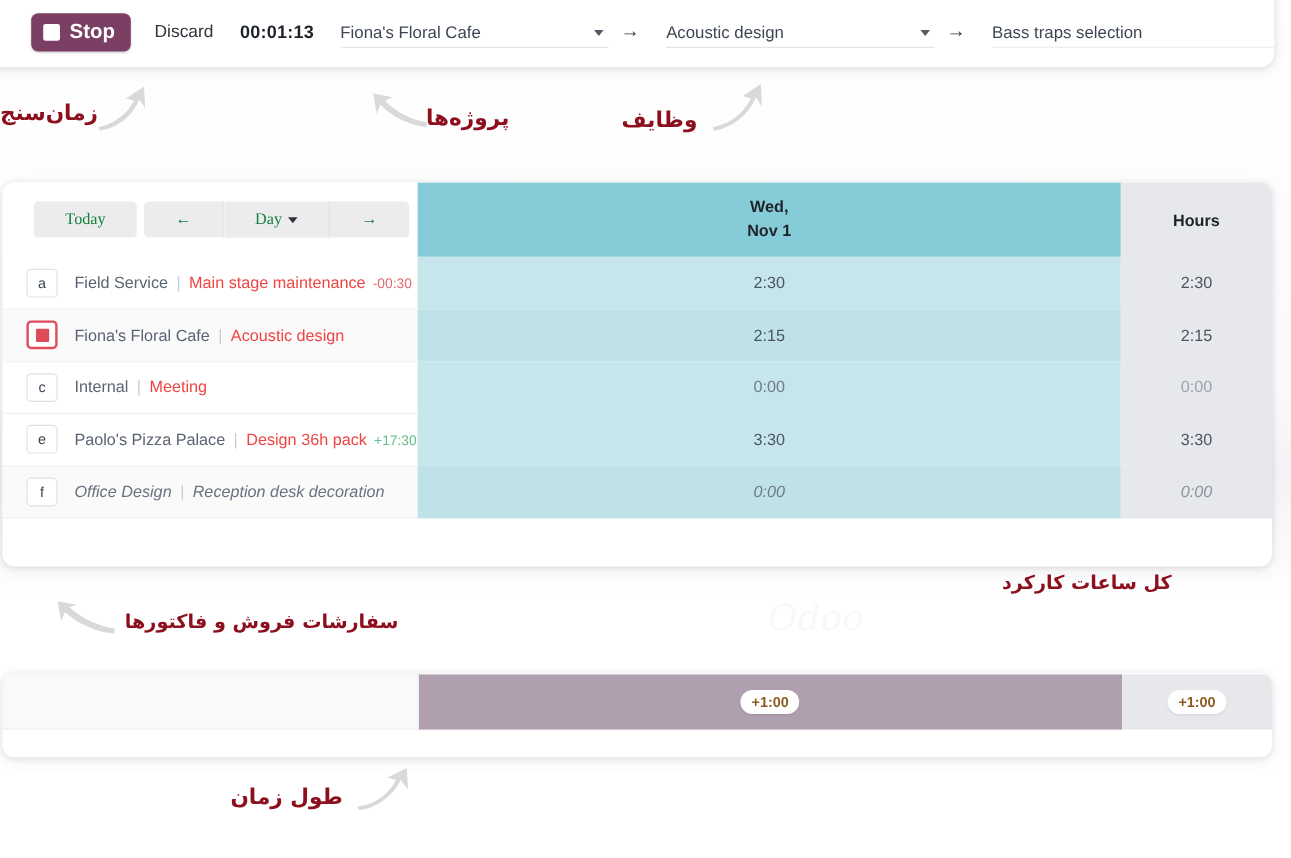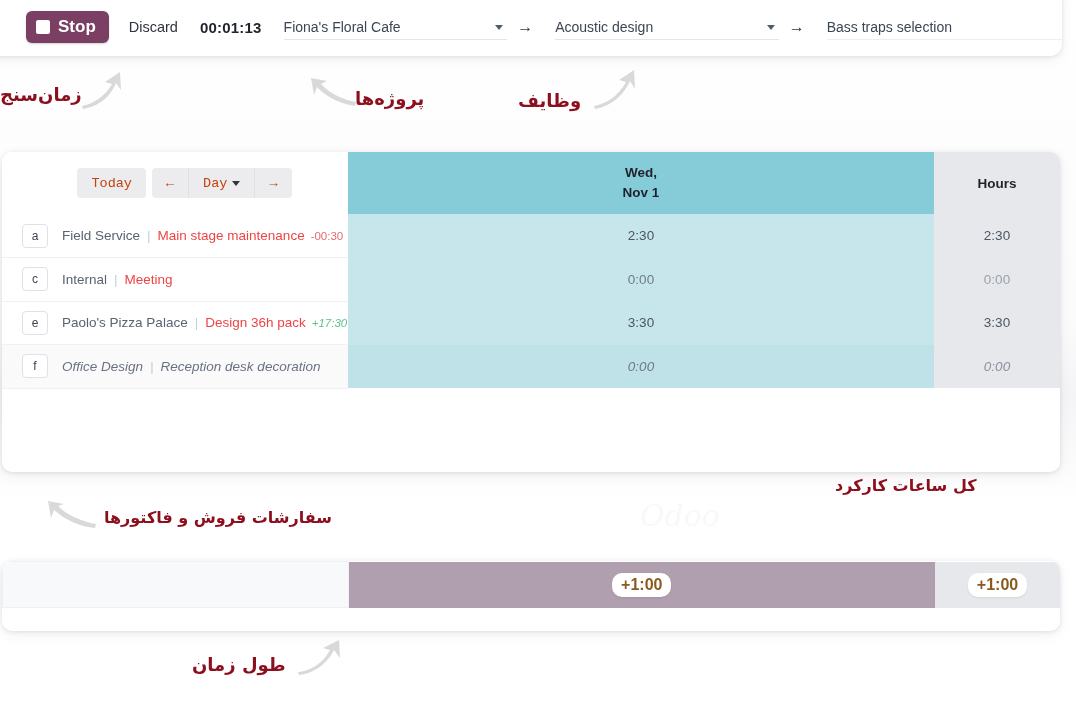--- a/index.html
+++ b/index.html
@@ -121,24 +121,24 @@
   .hdr-nav {
     background: #ffffff;
     height: 62px;
     vertical-align: middle;
     padding-left: 20px;
   }
   .navgroup { display: inline-flex; align-items: stretch; }
   .navbtn {
     background: #ececee;
     border: none;
-    color: #c2410c;
-    font-size: 13.5px;
-    font-family: Liberation Mono, monospace;
-    padding: 0 14px;
+    color: #15803d;
+    font-size: 13.5px;
+    font-family: Liberation Serif, serif;
+    padding: 0 26px;
     height: 30px;
     cursor: pointer;
     display: inline-flex; align-items: center; justify-content: center;
     border-radius: 4px;
   }
   .navbtn.today { margin-right: 6px; }
   .navgroup .seg { border-radius: 0; }
   .navgroup .seg.first { border-radius: 4px 0 0 4px; border-right: 1px solid #e0e0e3; }
   .navgroup .seg.mid { border-right: 1px solid #e0e0e3; gap: 5px; }
   .navgroup .seg.last { border-radius: 0 4px 4px 0; }
@@ -204,21 +204,21 @@
   .lbl {
     font-size: 13.5px;
     color: #5a6372;
     vertical-align: middle;
   }
   .lbl .sep { color: #c8ccd3; margin: 0 7px; }
   .lbl .task { color: #ef4444; }
   tr.italic .lbl, tr.italic .lbl .task { font-style: italic; color: #6a7280; }
   .delta { font-size: 11.5px; margin-left: 6px; }
   .delta.neg { color: #e26a70; }
-  .delta.pos { color: #63bf8a; font-style: italic; }
+  .delta.pos { color: #63bf8a; }
 
   .cell-day {
     text-align: center;
     font-size: 13.5px;
     color: #4b5563;
     height: 43.5px;
     vertical-align: middle;
     background: #c6e6ec;
   }
   tr.alt .cell-day { background: #bfe2e9; }
@@ -254,21 +254,21 @@
   .s-hrs {
     background: #e6e8ec;
     height: 46px;
     text-align: center;
     vertical-align: middle;
   }
   .pill {
     display: inline-block;
     background: #ffffff;
     color: #8a5a1e;
-    font-size: 16px;
+    font-size: 12px;
     font-weight: bold;
     padding: 3px 9px;
     border-radius: 10px;
     box-shadow: 0 1px 2px rgba(0,0,0,0.08);
   }
 
   
   .anno {
     position: absolute;
     color: #8d0f1e;
@@ -370,20 +370,27 @@
           </th>
           <th class="hdr-hrs">Hours</th>
         </tr>
       </thead>
       <tbody id="sheet-body">
           <tr>
             <td class="cell-name"><span class="rowbtn">a</span><span class="lbl"><span>Field Service</span><span class="sep">|</span><span class="task">Main stage maintenance</span><span class="delta neg">-00:30</span></span></td>
             <td class="cell-day">2:30</td>
             <td class="cell-hrs">2:30</td>
           </tr>
+          <tr class="alt">
+            <td class="cell-name"><span class="rowbtn active">
+                <span class="sq"></span>
+              </span><span class="lbl"><span>Fiona's Floral Cafe</span><span class="sep">|</span><span class="task">Acoustic design</span></span></td>
+            <td class="cell-day">2:15</td>
+            <td class="cell-hrs">2:15</td>
+          </tr>
           <tr>
             <td class="cell-name"><span class="rowbtn">c</span><span class="lbl"><span>Internal</span><span class="sep">|</span><span class="task">Meeting</span></span></td>
             <td class="cell-day zero">0:00</td>
             <td class="cell-hrs zero">0:00</td>
           </tr>
           <tr>
             <td class="cell-name"><span class="rowbtn">e</span><span class="lbl"><span>Paolo's Pizza Palace</span><span class="sep">|</span><span class="task">Design 36h pack</span><span class="delta pos">+17:30</span></span></td>
             <td class="cell-day">3:30</td>
             <td class="cell-hrs">3:30</td>
           </tr>

